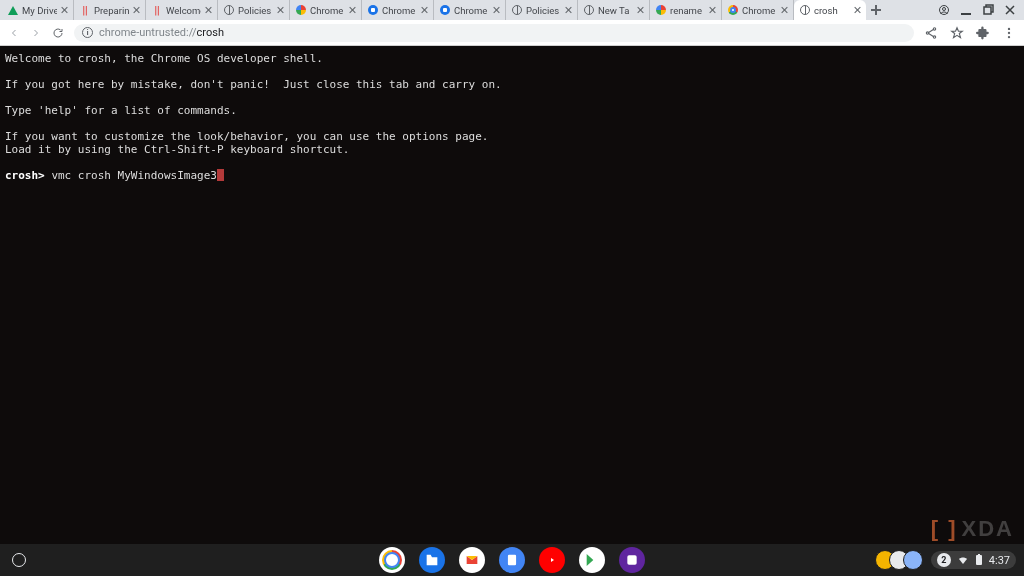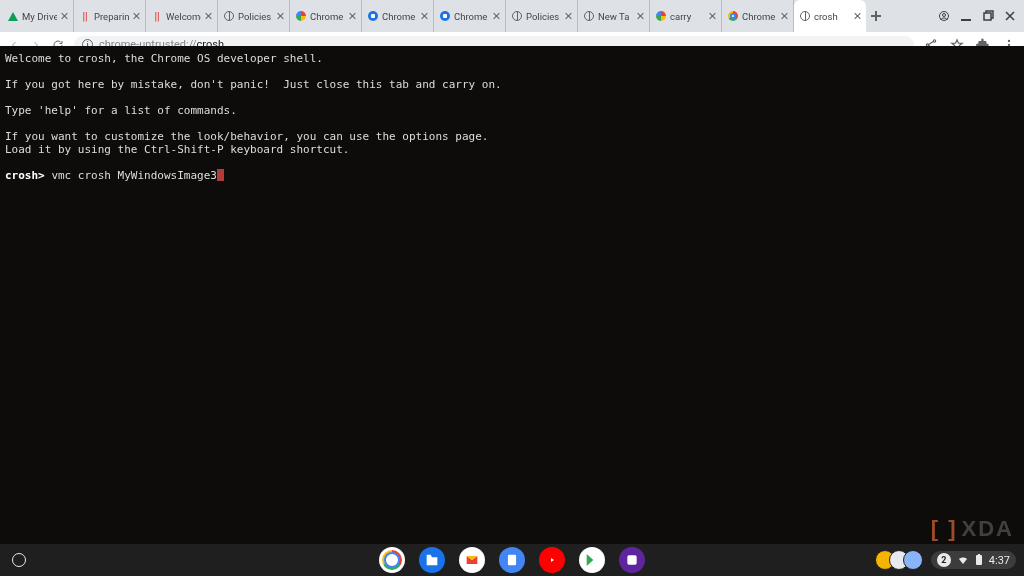--- a/index.html
+++ b/index.html
@@ -7,21 +7,21 @@
     width: 1024px;
     height: 576px;
     background: #000;
     font-family: "Roboto", "Noto Sans", Arial, sans-serif;
     overflow: hidden;
     position: relative;
   }
 
   
   .tabstrip {
-    height: 32px;
+    height: 20px;
     background: #dee1e6;
     display: flex;
     align-items: stretch;
     padding-left: 2px;
     font-size: 9.5px;
     color: #42454a;
   }
   .tab {
     display: flex;
     align-items: center;
@@ -253,21 +253,21 @@
       </div><div class="tab">
         <span class="favicon">
           <span class="fav-globe"></span>
         </span>
         <span class="title">New Ta</span>
         <span class="close"></span>
       </div><div class="tab">
         <span class="favicon">
           <span class="fav-google"></span>
         </span>
-        <span class="title">carry</span>
+        <span class="title">rename</span>
         <span class="close"></span>
       </div><div class="tab">
         <span class="favicon">
           <span class="fav-chrome"></span>
         </span>
         <span class="title">Chrome</span>
         <span class="close"></span>
       </div><div class="tab active">
         <span class="favicon">
           <span class="fav-globe"></span>

